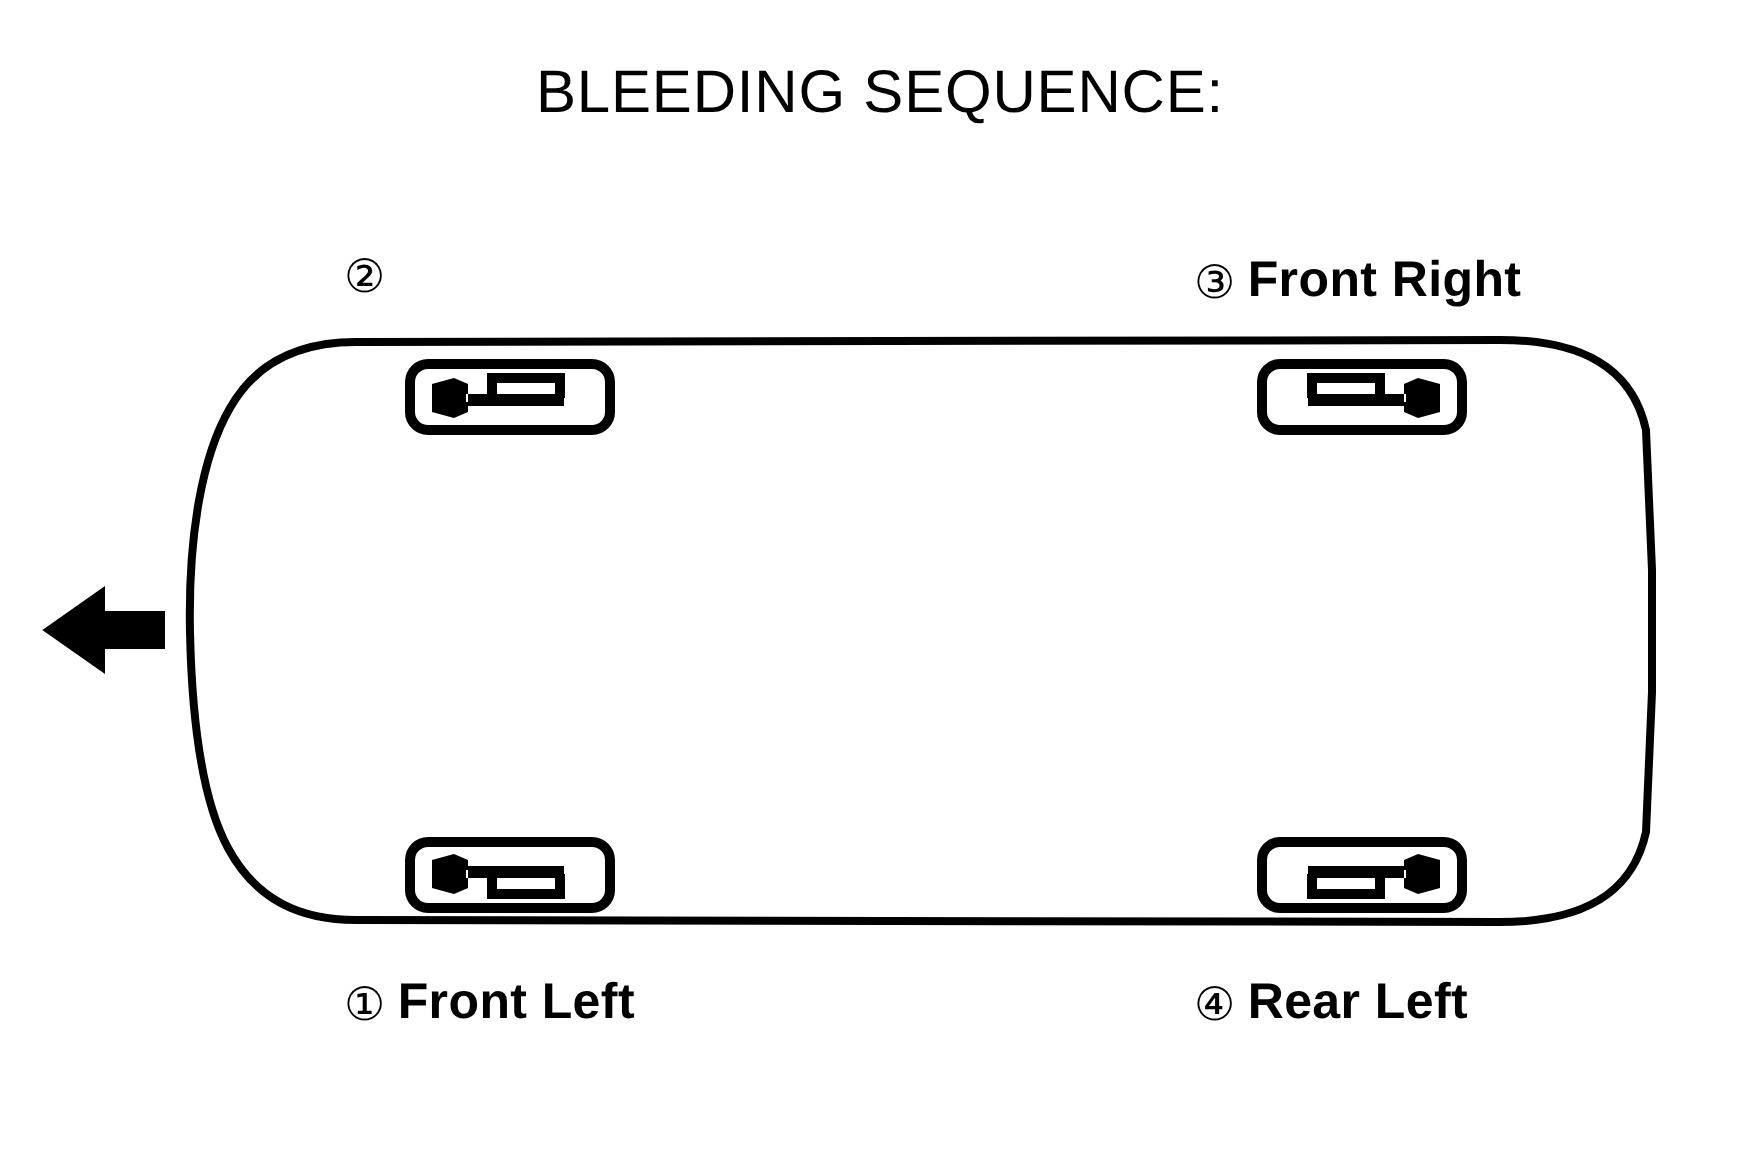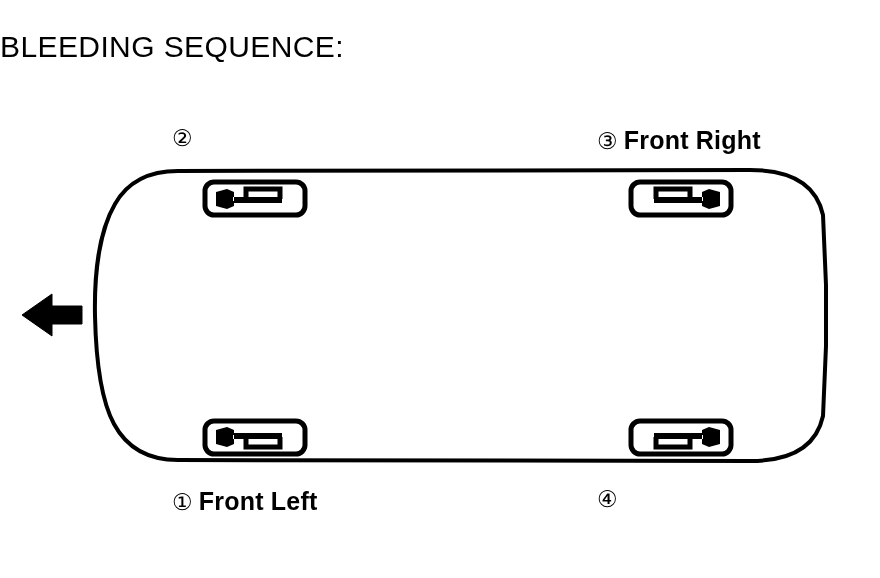--- a/index.html
+++ b/index.html
@@ -16,21 +16,21 @@
     font-family: "Liberation Sans", sans-serif;
     color: #000000;
   }
 
   
   #title {
     position: absolute;
     left: 0;
     top: 30px;
     width: 880px;
-    text-align: left;
+    text-align: center;
     font-size: 30px;
     font-weight: 400;
     letter-spacing: 0.4px;
     white-space: nowrap;
   }
 
   
   .corner-label {
     position: absolute;
     display: flex;
@@ -171,15 +171,16 @@
     <span>Front Right</span>
   </div>
 
   <div class="corner-label" id="label-front-left">
     <span class="num">①</span>
     <span>Front Left</span>
   </div>
 
   <div class="corner-label" id="label-rear-left">
     <span class="num">④</span>
+    <span>Rear Left</span>
   </div>
 
 </div>
 
 </body></html>

